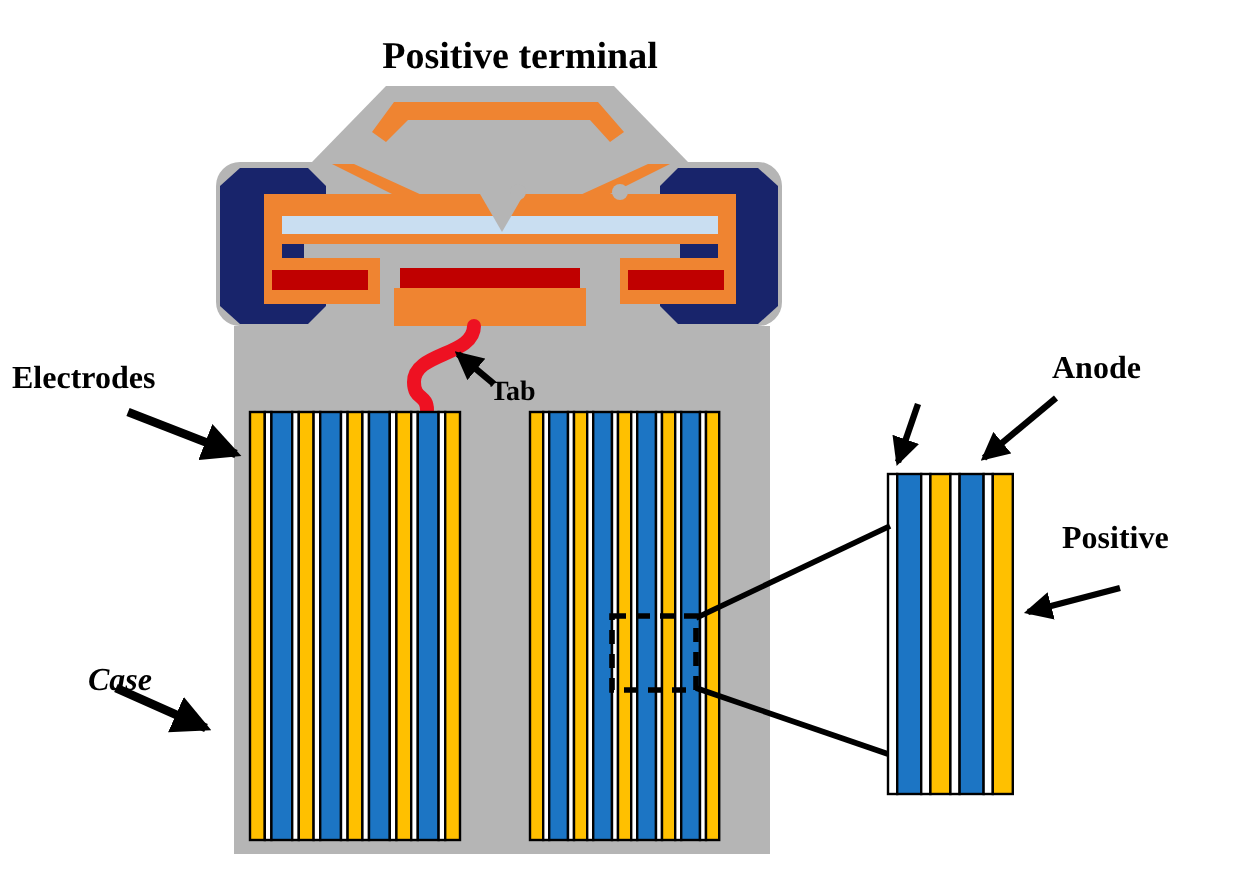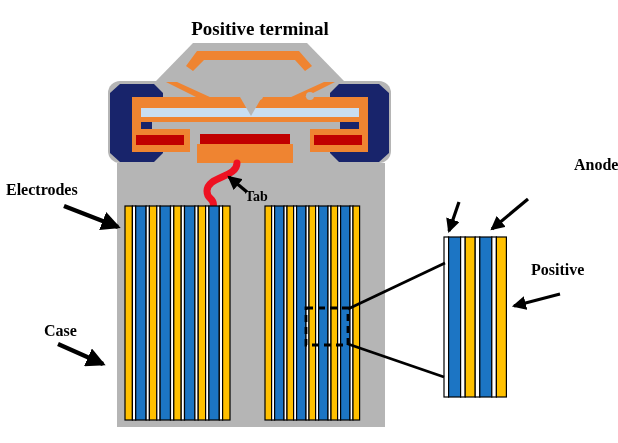--- a/index.html
+++ b/index.html
@@ -123,16 +123,16 @@
     <path class="arrow" stroke-width="4.4" marker-end="url(#ah)" d="M58,344 L103,364"></path>
     <path class="arrow" stroke-width="3.2" marker-end="url(#ah)" d="M247,192 L229,177"></path>
     <path class="arrow" stroke-width="3.2" marker-end="url(#ah)" d="M459,202 L449,231"></path>
     <path class="arrow" stroke-width="3.2" marker-end="url(#ah)" d="M528,199 L492,229"></path>
     <path class="arrow" stroke-width="3.2" marker-end="url(#ah)" d="M560,294 L514,306"></path>
   </svg>
 
   <div class="lbl lbl-title" style="left:170px;top:18px;width:180px;text-align:center;">Positive terminal</div>
   <div class="lbl lbl-std" style="left:6px;top:181px;">Electrodes</div>
   <div class="lbl lbl-sm" style="left:245px;top:189px;">Tab</div>
-  <div class="lbl lbl-std" style="left:44px;top:322px;">Case</div>
-  <div class="lbl lbl-std" style="left:526px;top:156px;margin-left:48px;">Anode</div>
+  <div class="lbl lbl-std" style="left:44px;top:332px;font-style:italic;">Case</div>
+  <div class="lbl lbl-std" style="left:526px;top:176px;">Anode</div>
   <div class="lbl lbl-std" style="left:531px;top:261px;">Positive</div>
 </div>
 
 </body></html>

